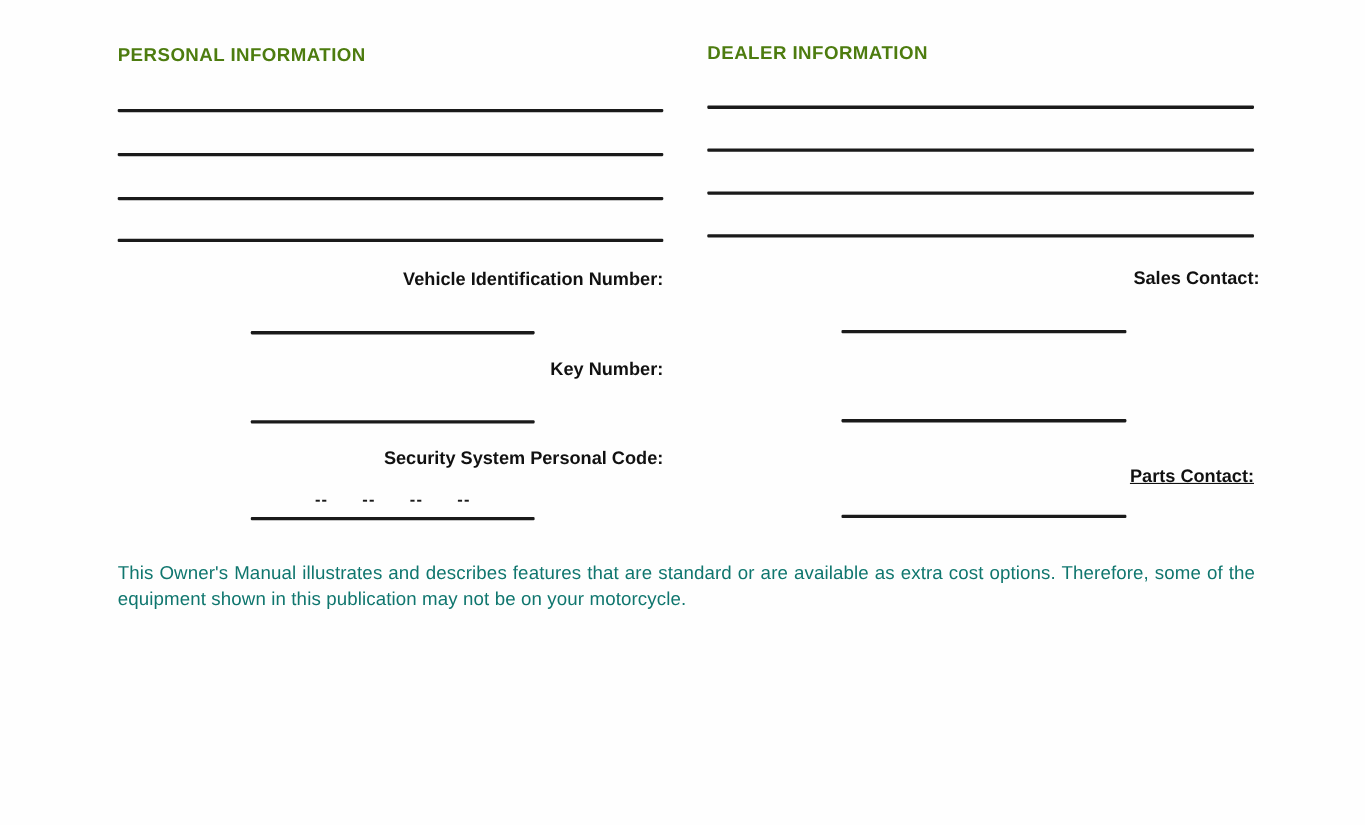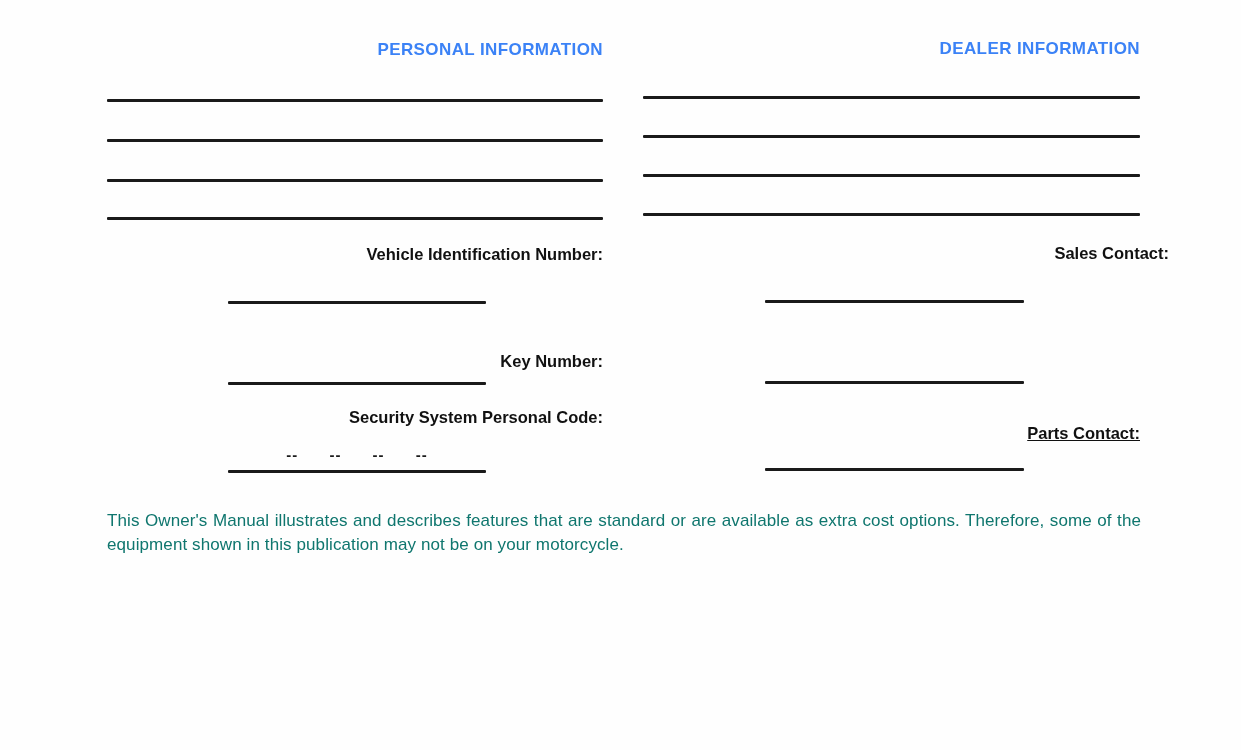--- a/index.html
+++ b/index.html
@@ -15,22 +15,22 @@
     font-family: "Liberation Sans", sans-serif;
     color: #161616;
     overflow: hidden;
   }
   .col-title {
     position: absolute;
     margin: 0;
     font-size: 17px;
     font-weight: bold;
     letter-spacing: 0.4px;
-    text-align: right;
-    color: #3b82f6;
+    text-align: left;
+    color: #4d7c0f;
   }
   .rule {
     position: absolute;
     height: 3px;
     background: #1a1a1a;
     border-radius: 1px;
   }
   .rule.field {
     height: 2.6px;
   }
@@ -75,28 +75,28 @@
   <div class="rule" style="left:107px; top:217px; width:496px;"></div>
 
   <div class="rule" style="left:643px; top:96px;  width:497px;"></div>
   <div class="rule" style="left:643px; top:135px; width:497px;"></div>
   <div class="rule" style="left:643px; top:174px; width:497px;"></div>
   <div class="rule" style="left:643px; top:213px; width:497px;"></div>
 
   <p class="field-label" style="left:107px; top:245px; width:496px;">Vehicle Identification Number:</p>
   <div class="rule field" style="left:228px; top:301px; width:258px;"></div>
 
-  <p class="field-label" style="left:107px; top:327px; width:496px;margin-top:25px;">Key Number:</p>
+  <p class="field-label" style="left:107px; top:327px; width:496px;">Key Number:</p>
   <div class="rule field" style="left:228px; top:382px; width:258px;"></div>
 
   <p class="field-label" style="left:107px; top:408px; width:496px;">Security System Personal Code:</p>
   <div class="dashes" style="left:228px; top:446px; width:258px;">-- -- -- --</div>
   <div class="rule field" style="left:228px; top:470px; width:258px;"></div>
 
-  <p class="field-label" style="left:672px; top:244px; width:497px;">Sales Contact:</p>
+  <p class="field-label" style="left:648px; top:244px; width:497px;">Sales Contact:</p>
   <div class="rule field" style="left:765px; top:300px; width:259px;"></div>
 
   <div class="rule field" style="left:765px; top:381px; width:259px;"></div>
 
   <p class="field-label" style="left:643px; top:424px; width:497px;text-decoration:underline;">Parts Contact:</p>
   <div class="rule field" style="left:765px; top:468px; width:259px;"></div>
 
   <p class="para" style="left:107px; top:509px; width:1034px;">This Owner's Manual illustrates and describes features that are standard or are available as extra cost options. Therefore, some of the equipment shown in this publication may not be on your motorcycle.</p>
 
 </div>

